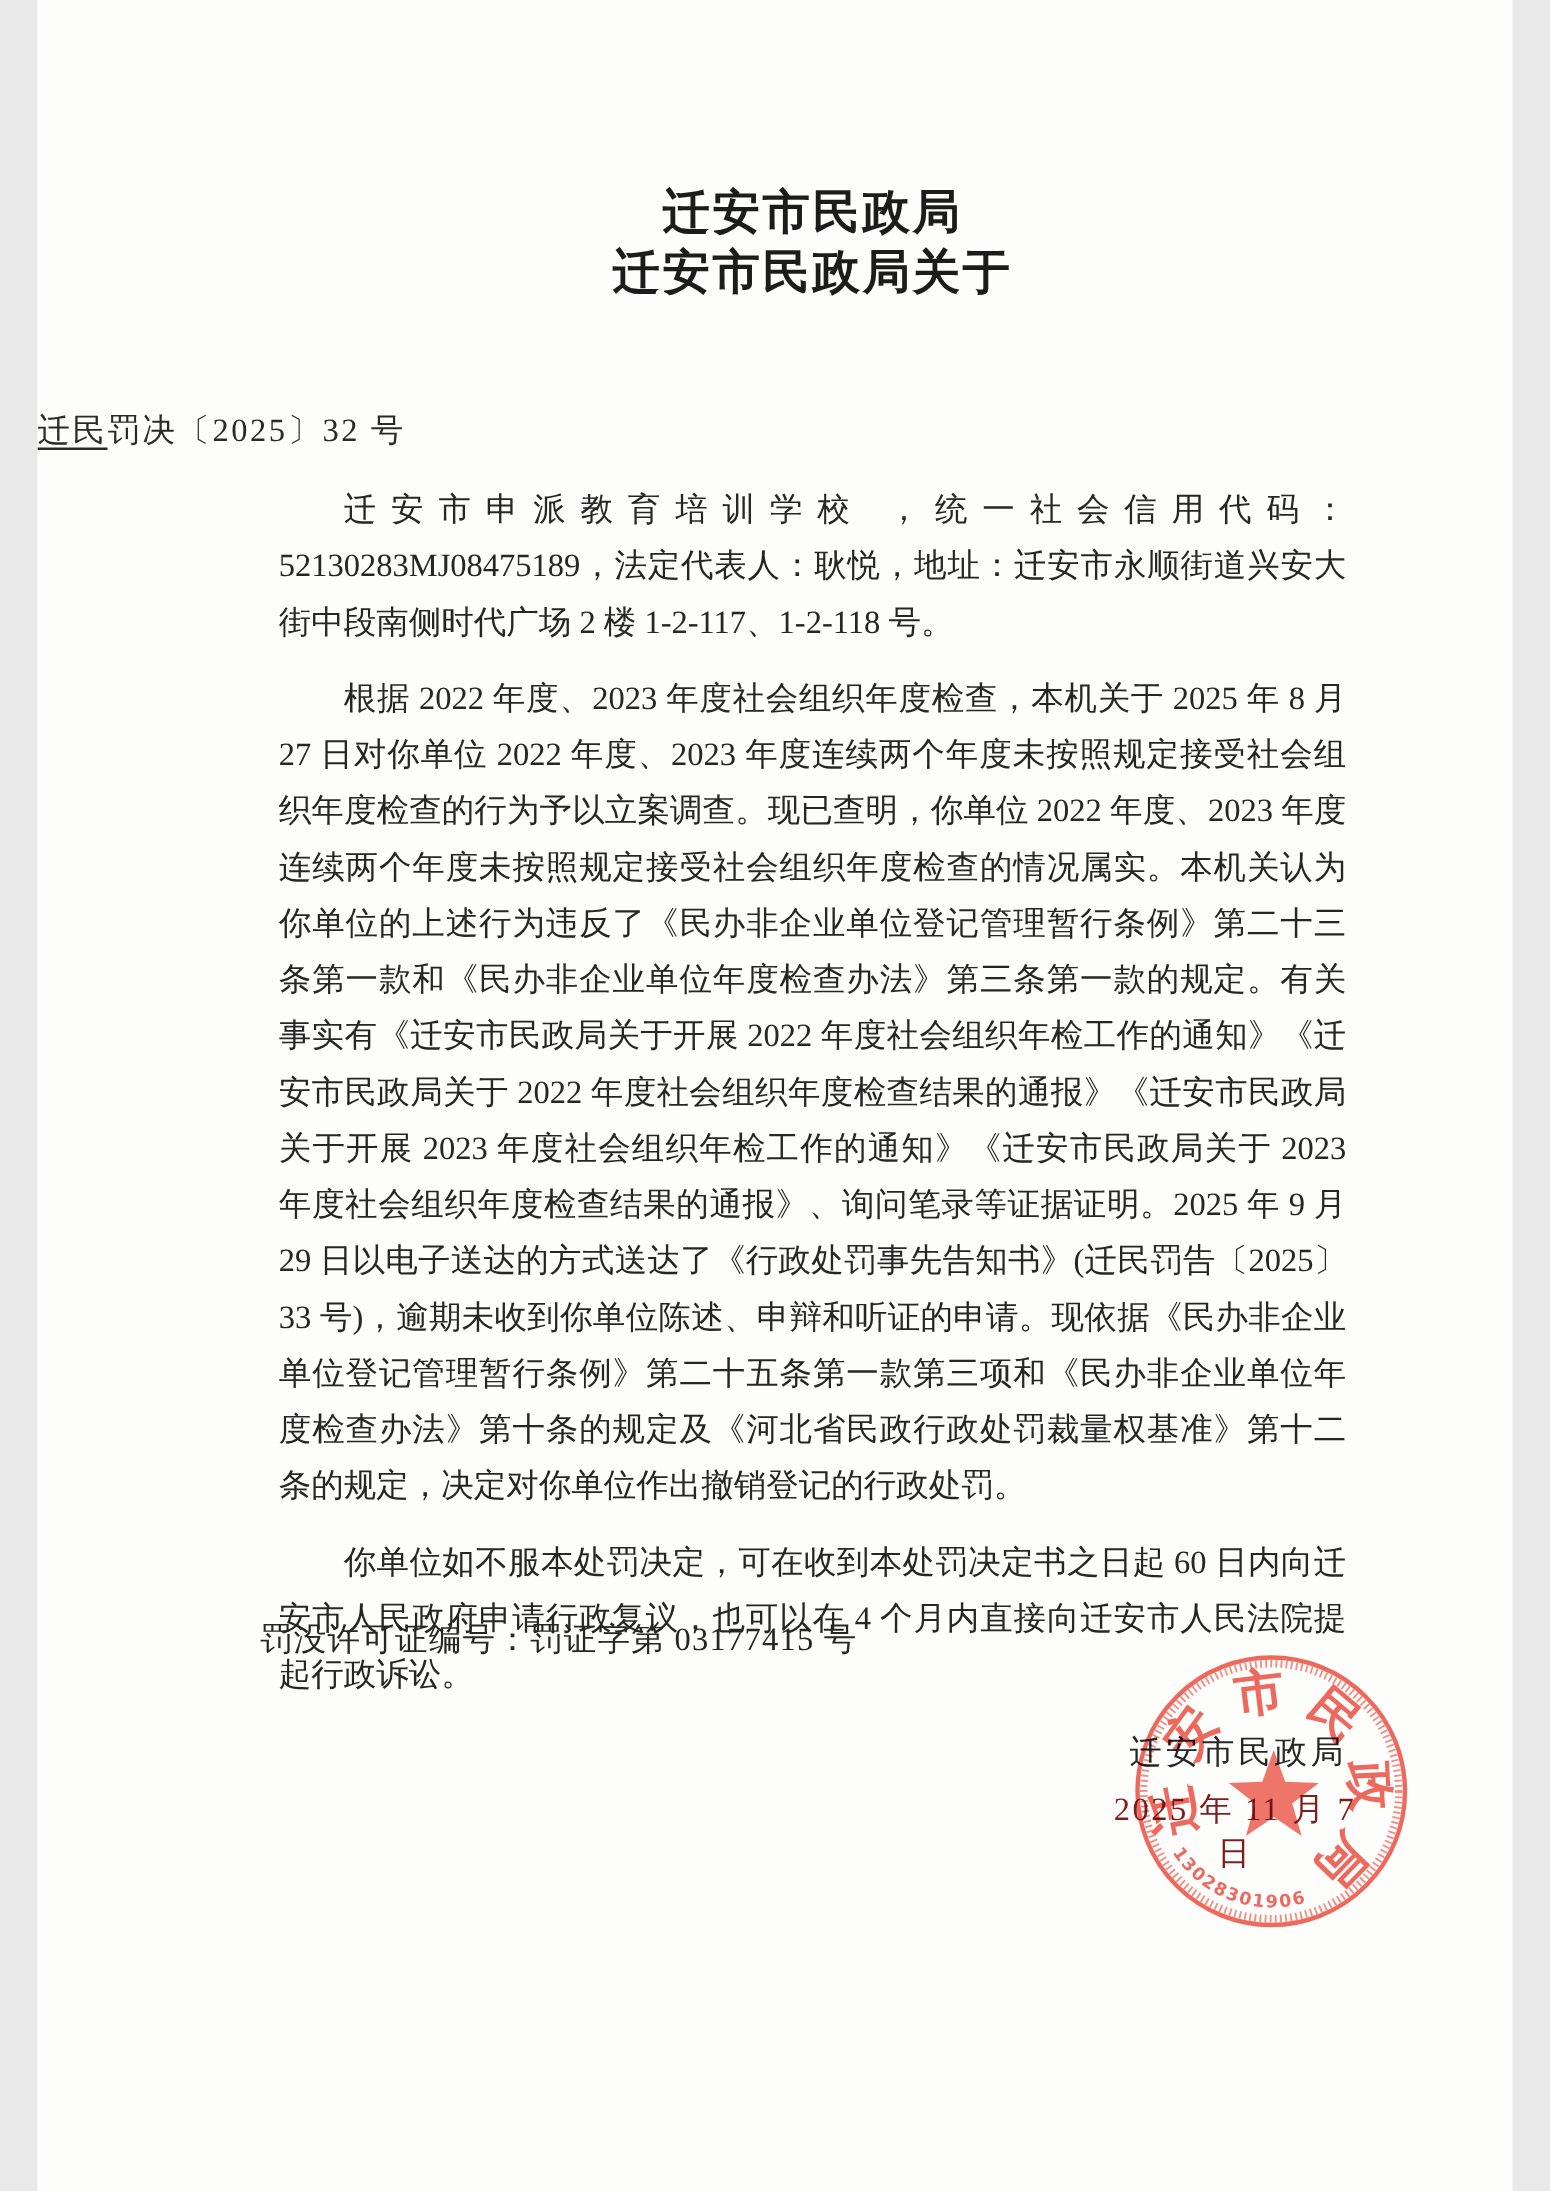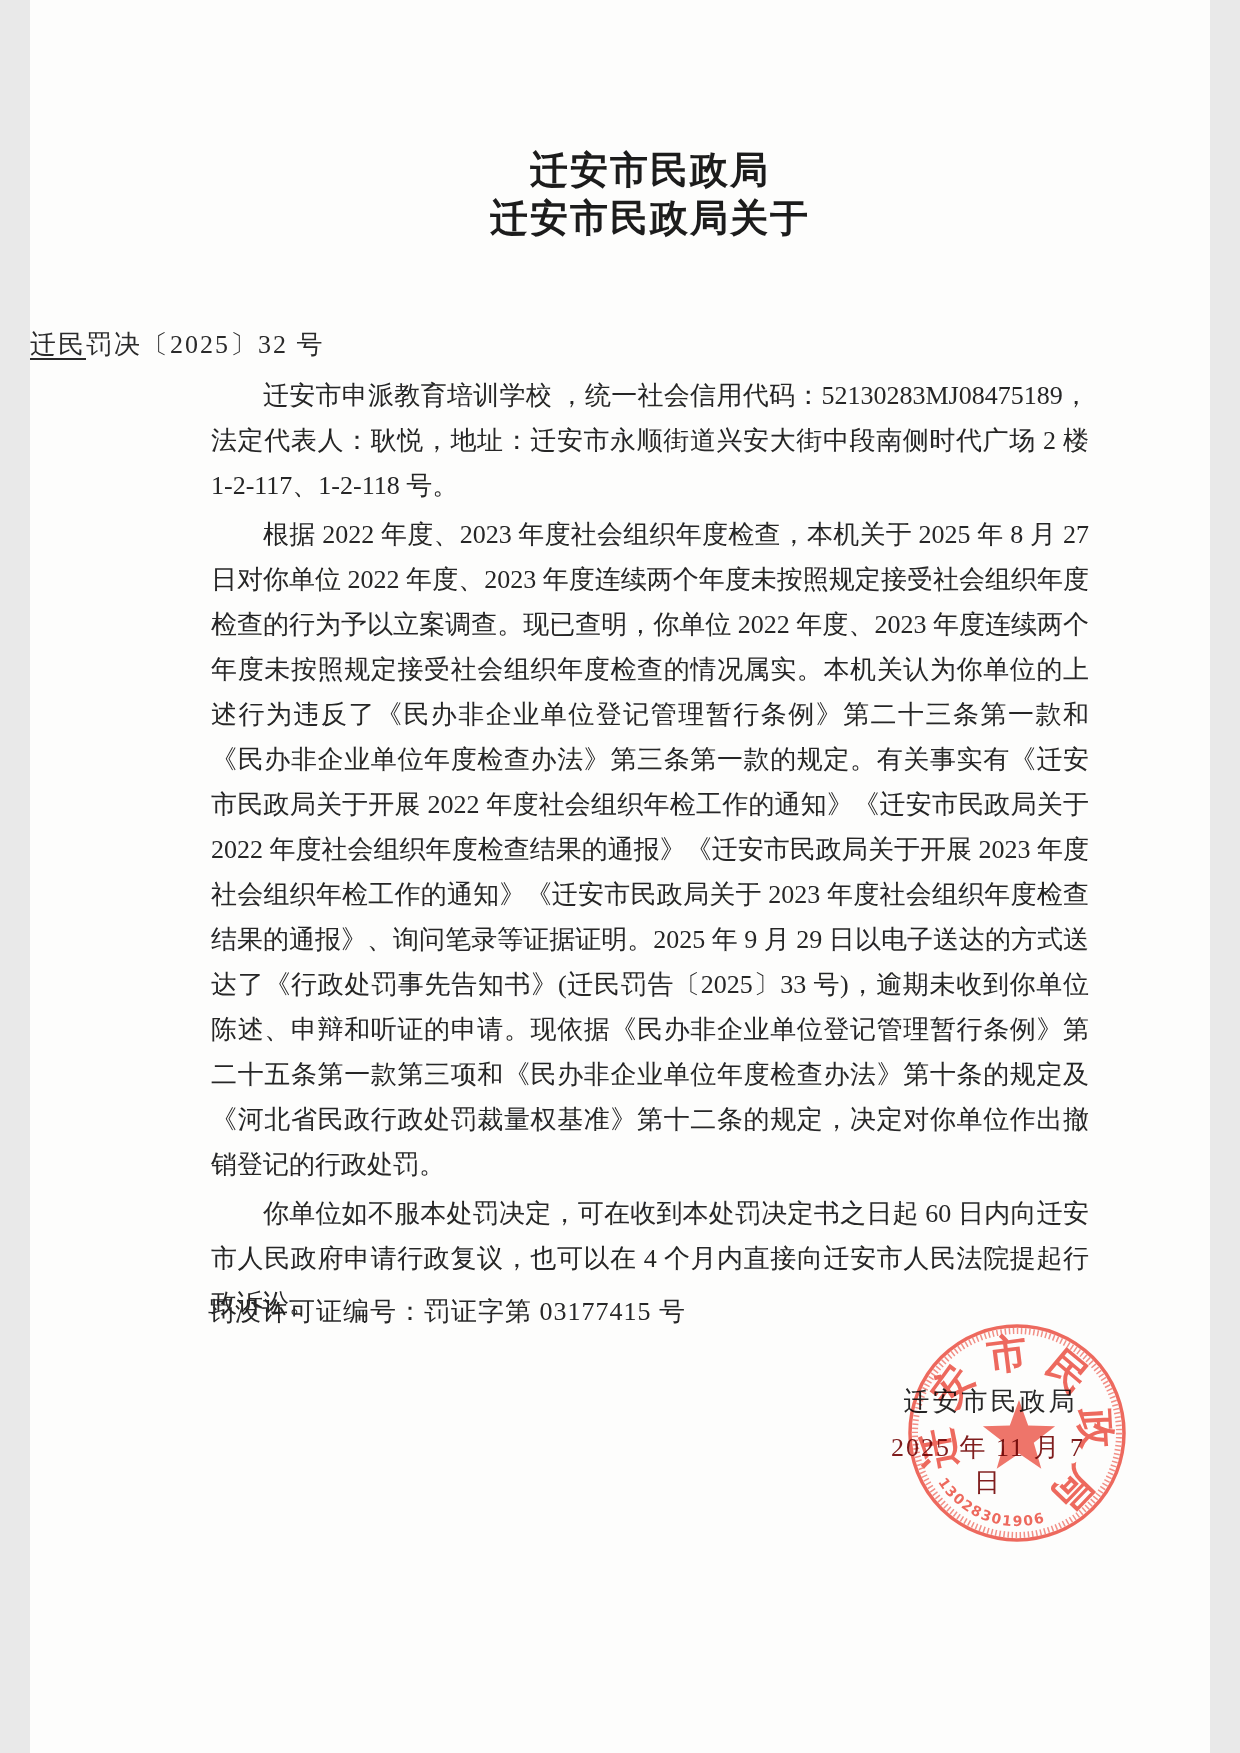--- a/index.html
+++ b/index.html
@@ -28,21 +28,21 @@
     color:#2a2a2a;
   }
   .doc-number .u{ text-decoration:underline; text-underline-offset:5px; }
   .body{
     position:absolute;top:369px;left:177px;width:886px;
     font-size:26px;
     line-height:45px;
     text-align:justify;
     color:#262626;
   }
-  .body p{ margin:4px; text-indent:2em; }
+  .body p{ margin:16px; text-indent:2em; }
   .license{
     position:absolute;top:1294px;left:178px;
     font-size:26px;
     letter-spacing:1px;
     color:#262626;
   }
   .sig-org{
     position:absolute;top:1384px;left:858px;width:205px;
     text-align:center;
     font-size:26px;

